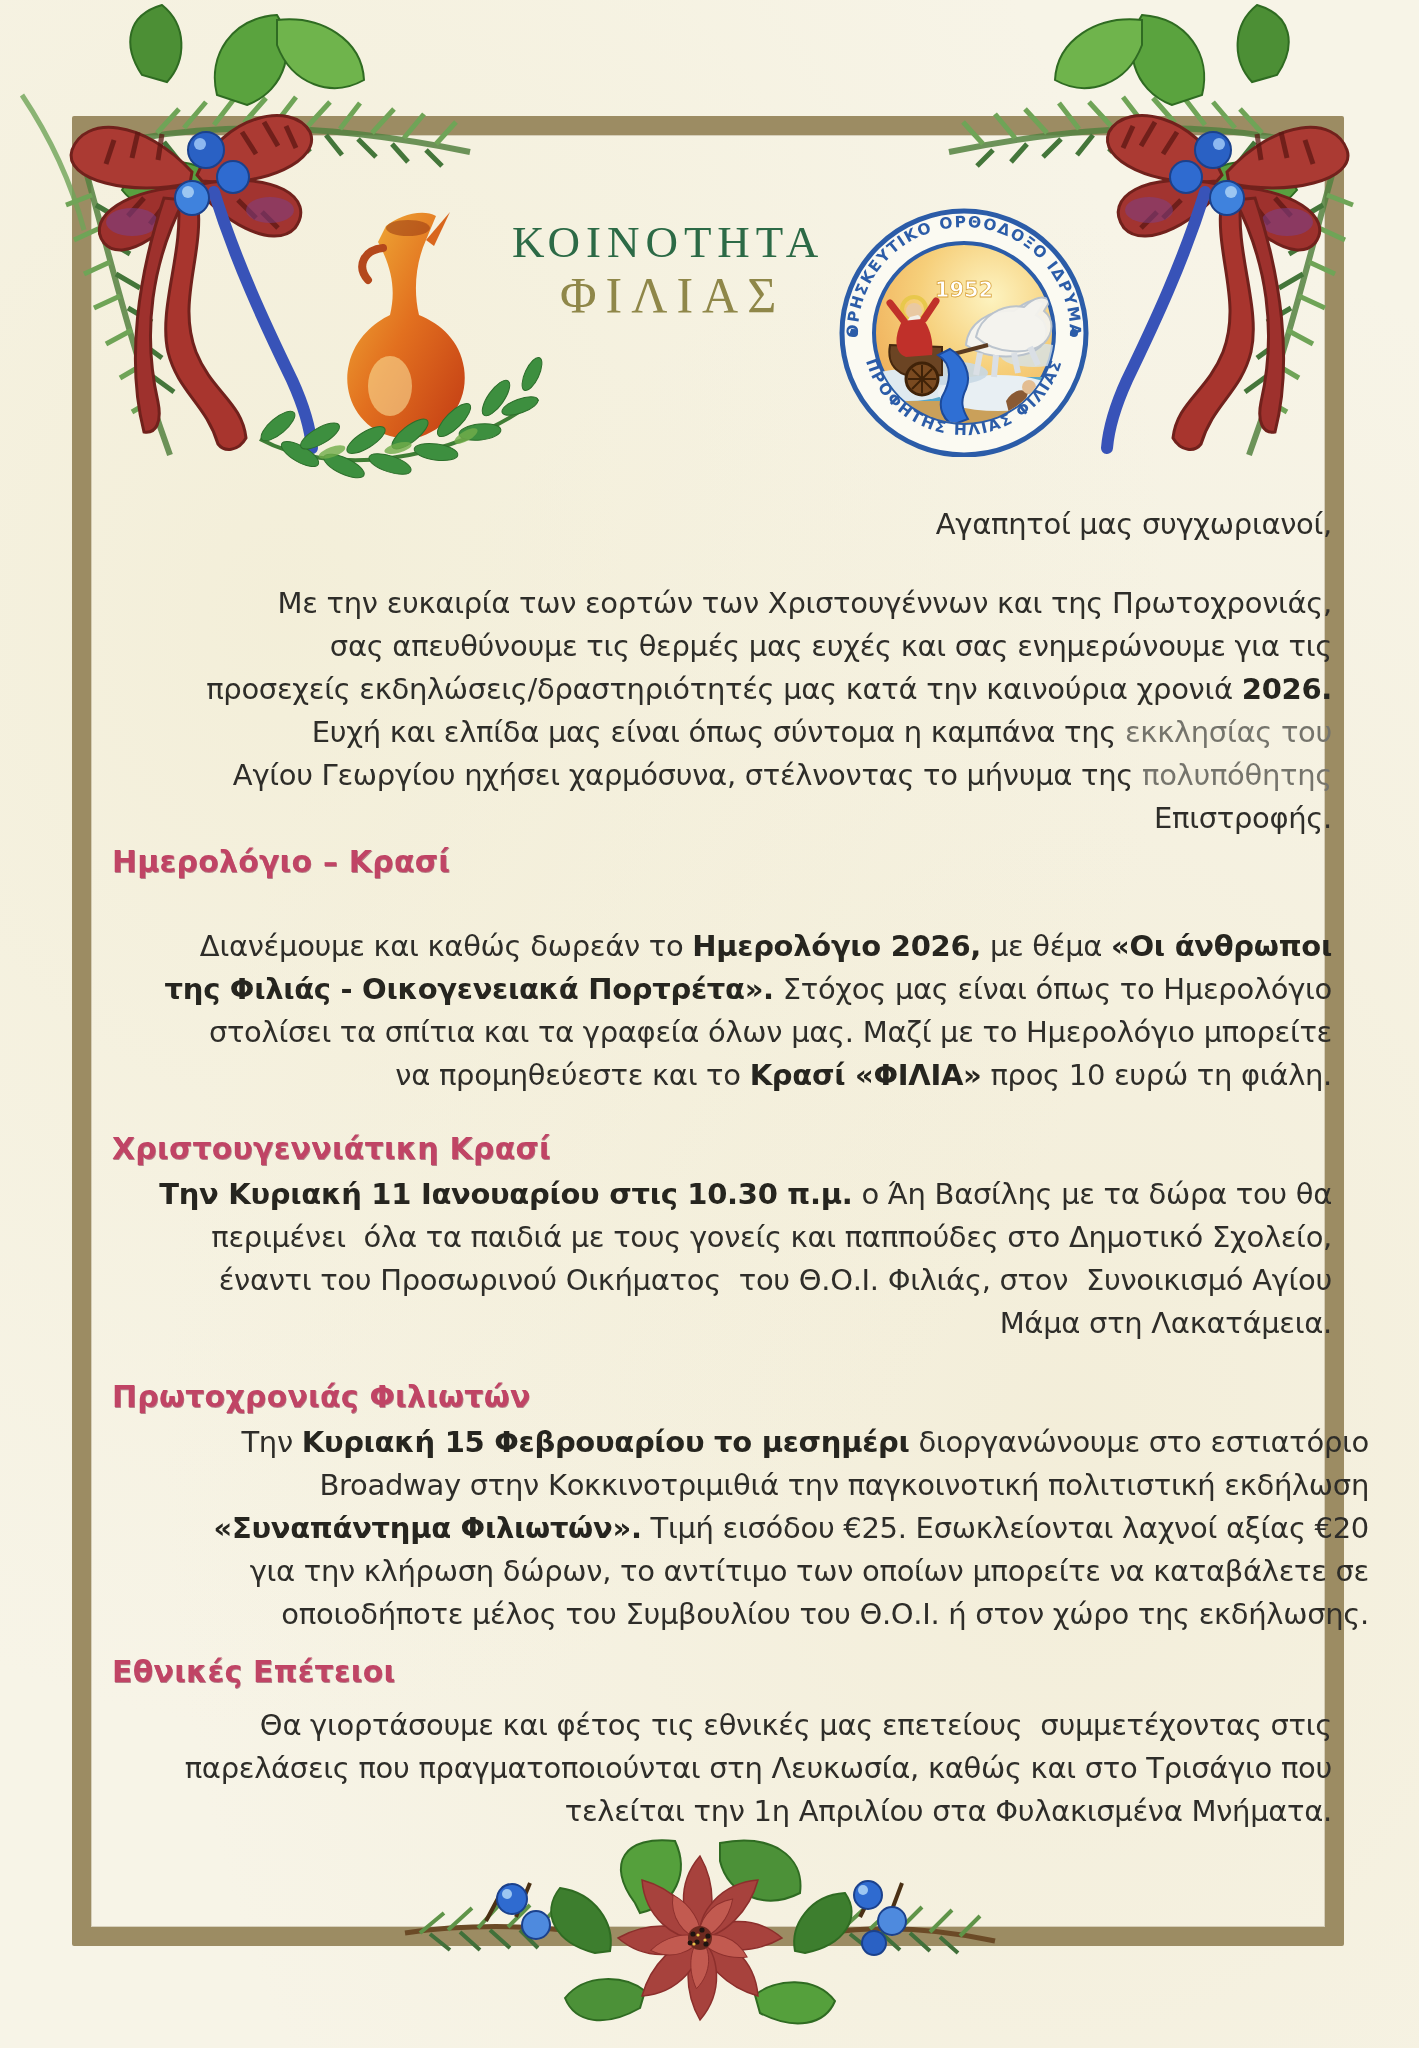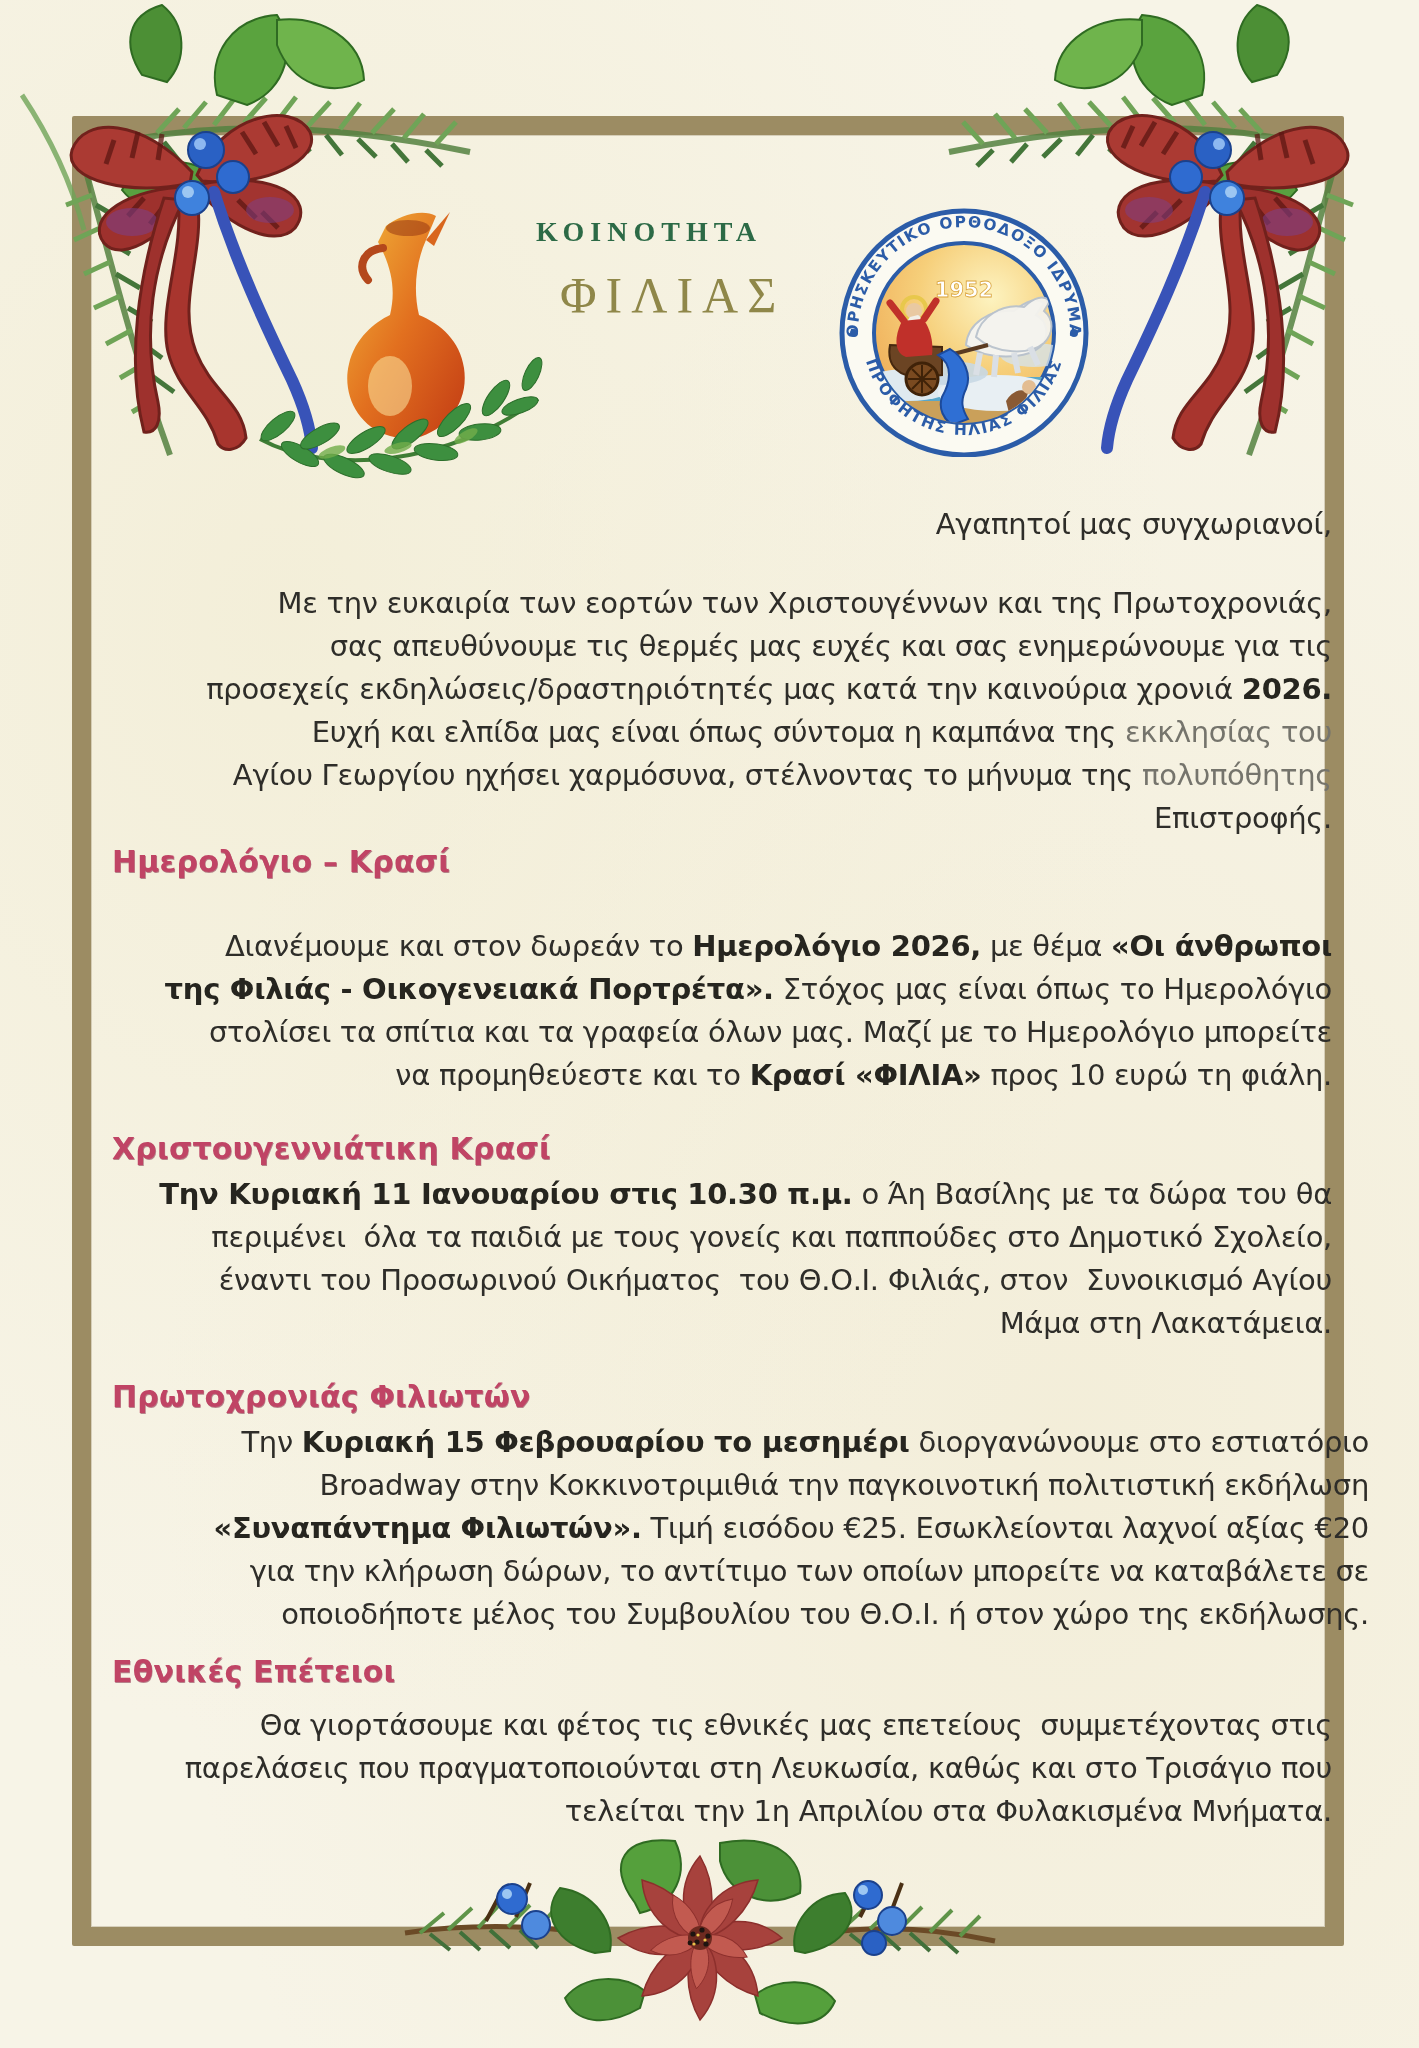--- a/index.html
+++ b/index.html
@@ -15,23 +15,23 @@
     position:absolute;left:72px;top:116px;width:1272px;height:1830px;
     border:19px solid #9c8c63;border-radius:2px;box-sizing:border-box;
     box-shadow:inset 0 0 0 1px rgba(120,100,60,.25);
   }
   .deco{position:absolute;pointer-events:none;}
   .deco.tl{left:-8px;top:0;}
   .deco.tr{right:-8px;top:0;transform:scaleX(-1);}
   .deco.bottom{left:390px;top:1833px;}
   
   .org1{
-    position:absolute;left:536px;top:216px;
-    font-family:"Liberation Serif",serif;font-weight:bold;
-    font-size:28px;letter-spacing:6px;color:#2c6a46;
+    position:absolute;left:512px;top:216px;
+    font-family:"Liberation Serif",serif;font-weight:normal;
+    font-size:45px;letter-spacing:6px;color:#2c6a46;
   }
   .org2{
     position:absolute;left:560px;top:266px;
     font-family:"Liberation Serif",serif;font-weight:normal;
     font-size:50px;letter-spacing:9px;color:#8f8749;
   }
   .jug{position:absolute;left:328px;top:188px;}
   .laurel{position:absolute;left:248px;top:344px;}
   .seal{position:absolute;left:838px;top:205px;}
   
@@ -237,21 +237,21 @@
 
   <div class="txt greeting">Αγαπητοί μας συγχωριανοί,</div>
   <div class="txt intro"><span>Με την ευκαιρία των εορτών των Χριστουγέννων και της Πρωτοχρονιάς,
 σας απευθύνουμε τις θερμές μας ευχές και σας ενημερώνουμε για τις
 προσεχείς εκδηλώσεις/δραστηριότητές μας κατά την καινούρια χρονιά </span><span class="b">2026.</span><span>
 Ευχή και ελπίδα μας είναι όπως σύντομα η καμπάνα της </span><span class="light">εκκλησίας του</span><span>
 Αγίου Γεωργίου ηχήσει χαρμόσυνα, στέλνοντας το μήνυμα της </span><span class="light">πολυπόθητης</span><span>
 Επιστροφής.</span></div>
 
   <div class="heading h-sec0">Ημερολόγιο – Κρασί</div>
-  <div class="txt b-sec0"><span>Διανέμουμε και στον δωρεάν το </span><span class="b">Ημερολόγιο 2026,</span><span> με θέμα </span><span class="b">«Οι άνθρωποι
+  <div class="txt b-sec0"><span>Διανέμουμε και καθώς δωρεάν το </span><span class="b">Ημερολόγιο 2026,</span><span> με θέμα </span><span class="b">«Οι άνθρωποι
 της Φιλιάς - Οικογενειακά Πορτρέτα».</span><span> Στόχος μας είναι όπως το Ημερολόγιο
 στολίσει τα σπίτια και τα γραφεία όλων μας. Μαζί με το Ημερολόγιο μπορείτε
 να προμηθεύεστε και το </span><span class="b">Κρασί «ΦΙΛΙΑ»</span><span> προς 10 ευρώ τη φιάλη.</span></div>
 
   <div class="heading h-sec1">Χριστουγεννιάτικη Κρασί</div>
   <div class="txt b-sec1"><span class="b">Την Κυριακή 11 Ιανουαρίου στις 10.30 π.μ.</span><span> ο Άη Βασίλης με τα δώρα του θα
 περιμένει  όλα τα παιδιά με τους γονείς και παππούδες στο Δημοτικό Σχολείο,
 έναντι του Προσωρινού Οικήματος  του Θ.Ο.Ι. Φιλιάς, στον  Συνοικισμό Αγίου
 Μάμα στη Λακατάμεια.</span></div>
 

